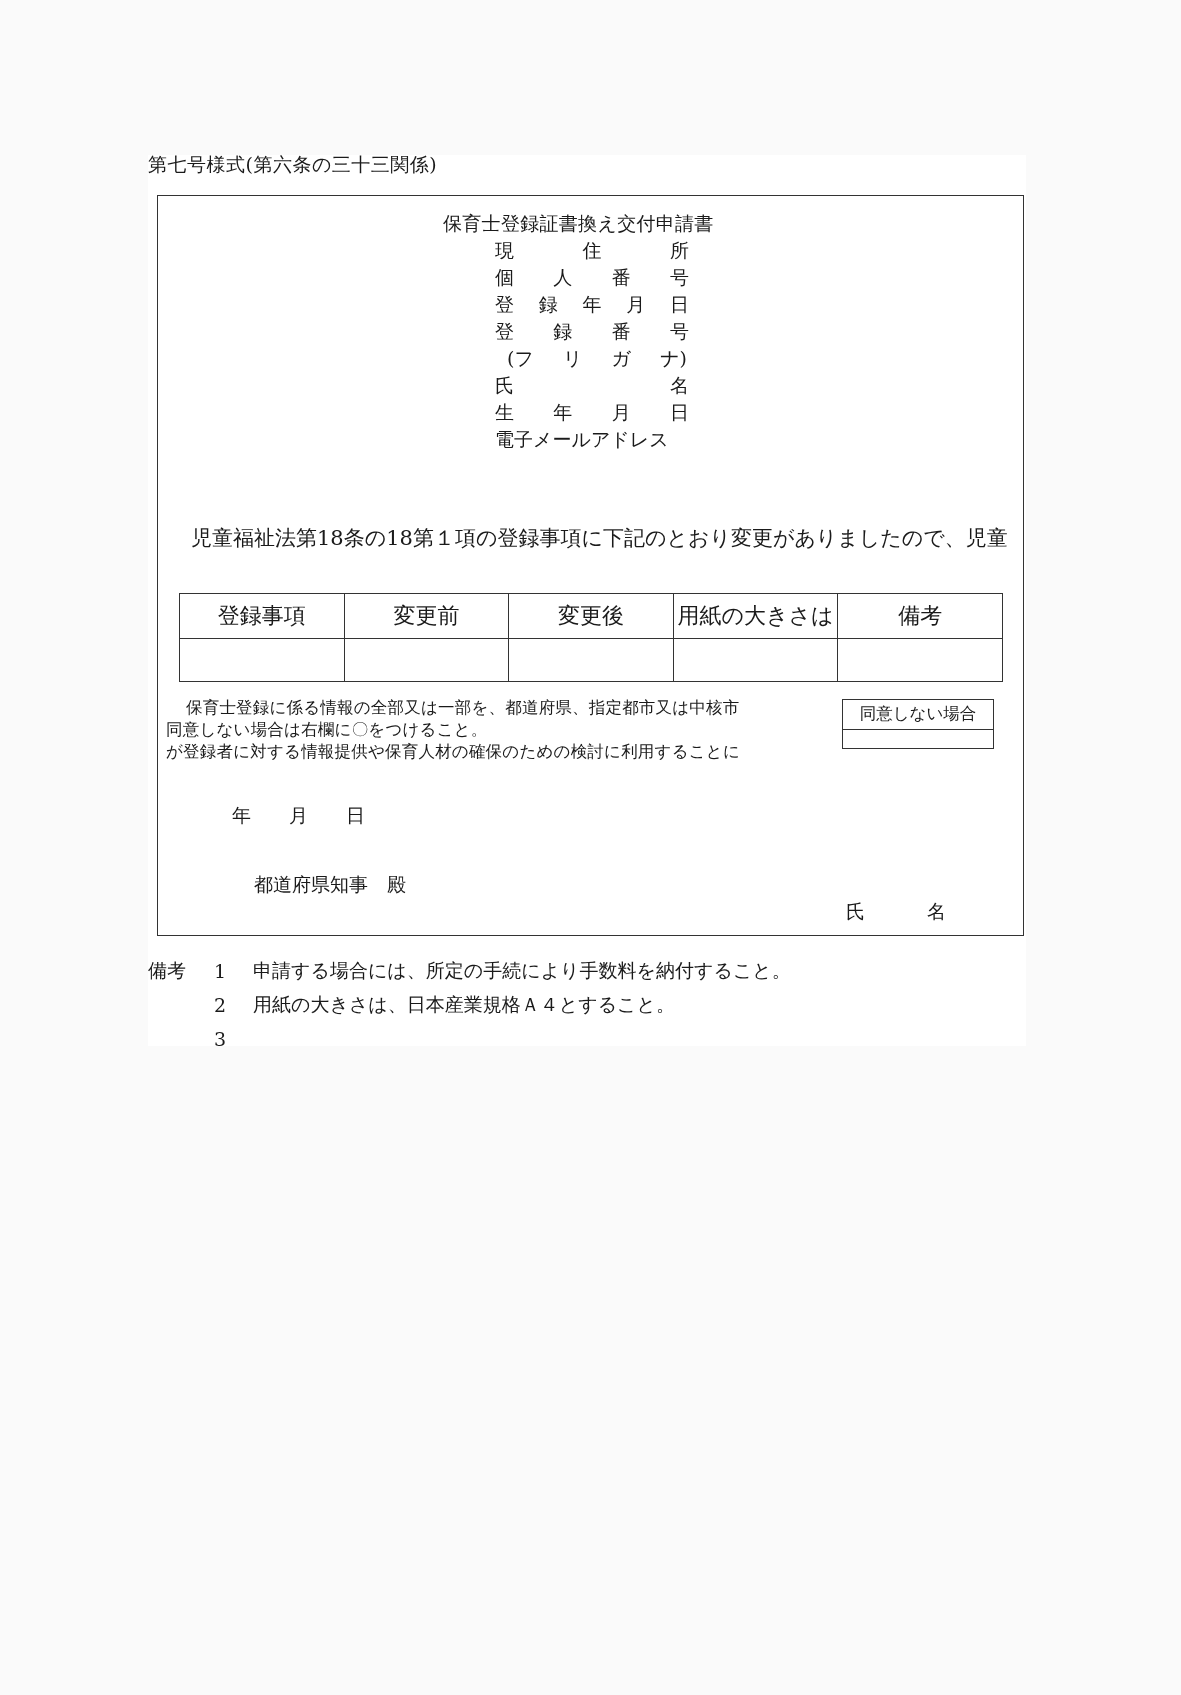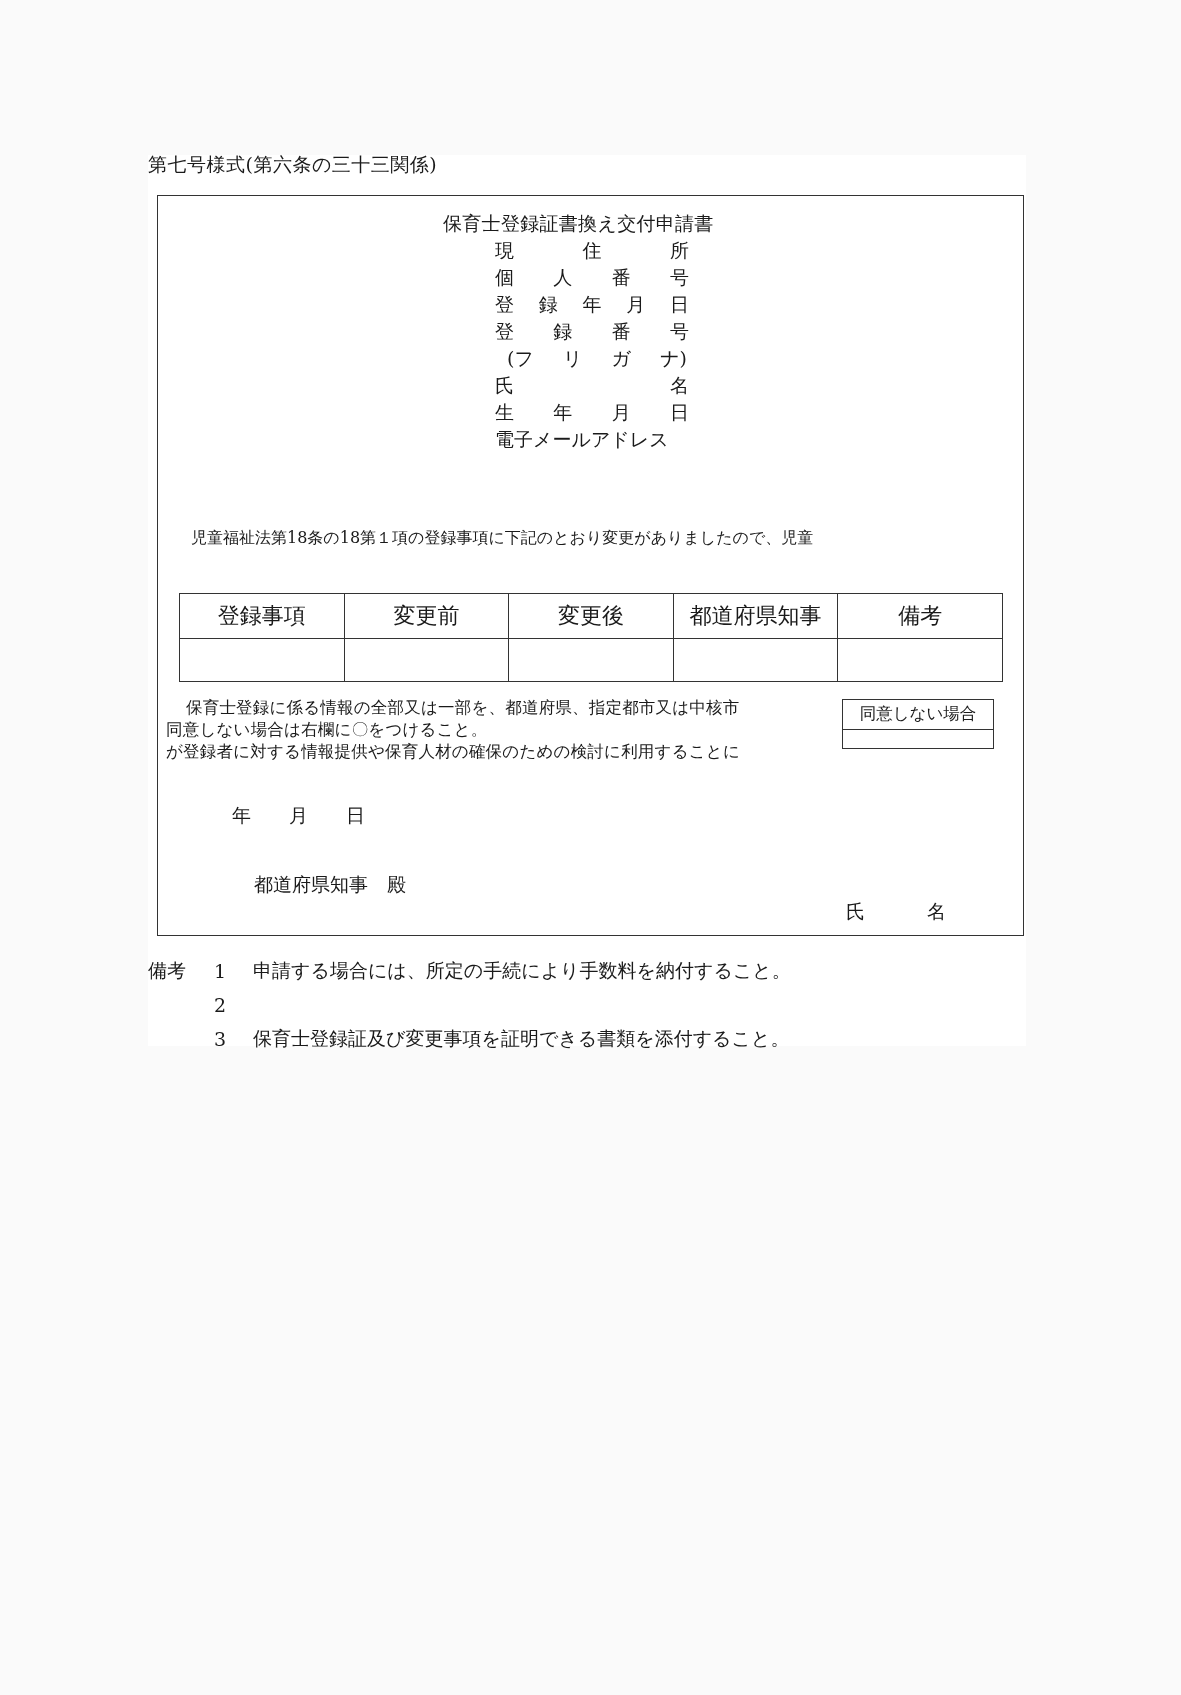--- a/index.html
+++ b/index.html
@@ -67,21 +67,21 @@
     text-align: right;
   }
   .field-row.furi {
     padding: 0 2px 0 12px;
   }
   .statement {
     position: absolute;
     left: 162px;
     top: 524px;
     width: 858px;
-    font-size: 16px;
+    font-size: 21px;
     line-height: 28px;
     white-space: nowrap;
   }
   .statement .l1 { padding-left: 29px; }
   table.change-table {
     position: absolute;
     left: 179px;
     top: 593px;
     width: 824px;
     border-collapse: collapse;
@@ -224,21 +224,21 @@
 <div class="statement">
   <div class="l1">児童福祉法第18条の18第１項の登録事項に下記のとおり変更がありましたので、児童</div>
 </div>
 
 <table class="change-table">
   <thead>
     <tr>
       <th>登録事項</th>
       <th>変更前</th>
       <th>変更後</th>
-      <th>都道府県知事</th>
+      <th>用紙の大きさは</th>
       <th>備考</th>
     </tr>
   </thead>
   <tbody>
     <tr>
       <td></td>
       <td></td>
       <td></td>
       <td></td>
       <td></td>
@@ -272,19 +272,19 @@
 
 <div class="notes">
   <div class="note-row">
     <span class="note-head">備考</span>
     <span class="note-num">1</span>
     <span>申請する場合には、所定の手続により手数料を納付すること。</span>
   </div>
   <div class="note-row">
     <span class="note-head"></span>
     <span class="note-num">2</span>
+    <span>用紙の大きさは、日本産業規格Ａ４とすること。</span>
   </div>
   <div class="note-row">
     <span class="note-head"></span>
     <span class="note-num">3</span>
-    <span>保育士登録証及び変更事項を証明できる書類を添付すること。</span>
   </div>
 </div>
 
 </body></html>

